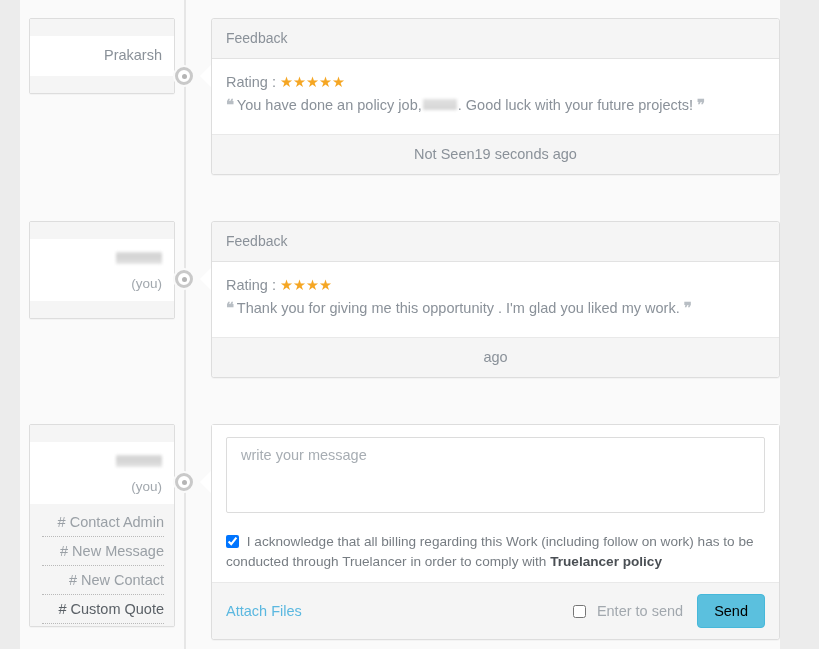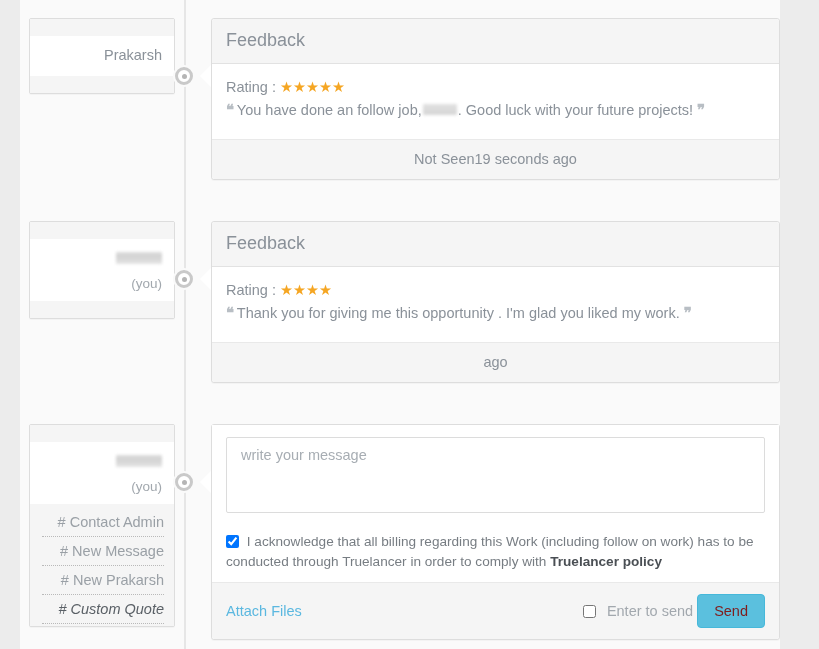--- a/index.html
+++ b/index.html
@@ -83,21 +83,21 @@
     color: #9aa0a6;
     padding: 5px 0 5px 12px;
     margin: 0 10px 0 12px;
     border-bottom: 1px dotted #b9b9b9;
     white-space: nowrap;
     line-height: 18px;
     text-indent: -12px;
     padding-left: 12px;
     cursor: pointer;
   }
-  .sc-menu-item.active { color: #5a6066; font-style: italic; }
+  .sc-menu-item.active { color: #5a6066; }
 
   
   .connector {
     position: absolute;
     width: 18px; height: 18px;
     border-radius: 50%;
     background: #ffffff;
     border: 3px solid #c9c9c9;
     box-shadow: 0 0 0 2px #fafafa;
   }
@@ -127,21 +127,21 @@
     width: 569px;
     border: 1px solid #ddd;
     border-radius: 3px;
     background: #ffffff;
     box-shadow: 0 1px 1px rgba(0,0,0,0.03);
   }
   .panel-head {
     background: #f5f5f5;
     border-bottom: 1px solid #e2e2e2;
     padding: 11px 14px 12px 14px;
-    font-size: 18px;
+    font-size: 14px;
     color: #8a9199;
     border-radius: 3px 3px 0 0;
   }
   .panel-body {
     background: #ffffff;
     padding: 13px 14px 18px 14px;
   }
   .panel-foot {
     background: #f5f5f5;
     border-top: 1px solid #e9e9e9;
@@ -218,27 +218,27 @@
     align-items: center;
     justify-content: space-between;
     border-radius: 0 0 3px 3px;
   }
   .attach {
     color: #5bb8e0;
     font-size: 14.5px;
     text-decoration: none;
     cursor: pointer;
   }
-  .foot-right { display: flex; align-items: center; gap: 4px; }
+  .foot-right { display: flex; align-items: center; gap: 14px; }
   .ets-label { font-size: 14.5px; color: #a2a8ae; }
   .ets-cb { width: 13px; height: 13px; margin: 0 6px 0 0; vertical-align: -2px; }
   .btn-send {
     background: #5bc0de;
     border: 1px solid #46b8da;
-    color: #7f1d1d;
+    color: #000000;
     font-size: 14.5px;
     font-family: "Liberation Sans", sans-serif;
     padding: 8px 16px;
     border-radius: 4px;
     cursor: pointer;
   }
 </style>
 </head>
 <body>
 
@@ -259,21 +259,21 @@
 
     <div class="panel" style="top:0;">
       <div class="panel-head">Feedback</div>
       <div class="panel-body">
         <div class="rating-line">
           <span>Rating :</span>
           <span class="stars">★★★★★</span>
         </div>
         <div class="quote-line">
           <span class="qmark">❝</span>
-          <span>You have done an follow job,</span><span class="redacted-inline"></span><span>. Good luck with your future projects!</span>
+          <span>You have done an policy job,</span><span class="redacted-inline"></span><span>. Good luck with your future projects!</span>
           <span class="qmark">❞</span>
         </div>
       </div>
       <div class="panel-foot">
         <span>Not Seen</span>
         <span>19 seconds ago</span>
       </div>
     </div>
   </div>
 
@@ -312,21 +312,21 @@
   <div class="row row3">
     <div class="side-card" style="top:0;">
       <div class="sc-head"></div>
       <div class="sc-body">
         <div class="sc-name redacted"></div>
         <div class="sc-you">(you)</div>
       </div>
       <div class="sc-menu">
         <div class="sc-menu-item"># Contact Admin</div>
         <div class="sc-menu-item"># New Message</div>
-        <div class="sc-menu-item"># New Prakarsh</div>
+        <div class="sc-menu-item"># New Contact</div>
         <div class="sc-menu-item active"># Custom Quote</div>
       </div>
     </div>
 
     <div class="connector" style="left:175px; top:49px;"></div>
     <div class="caret" style="left:200px; top:46px; border-right-color:#ffffff;"></div>
 
     <div class="panel" style="top:0;">
       <div class="compose-body">
         <textarea class="msg-box" placeholder="write your message" style=""></textarea>

